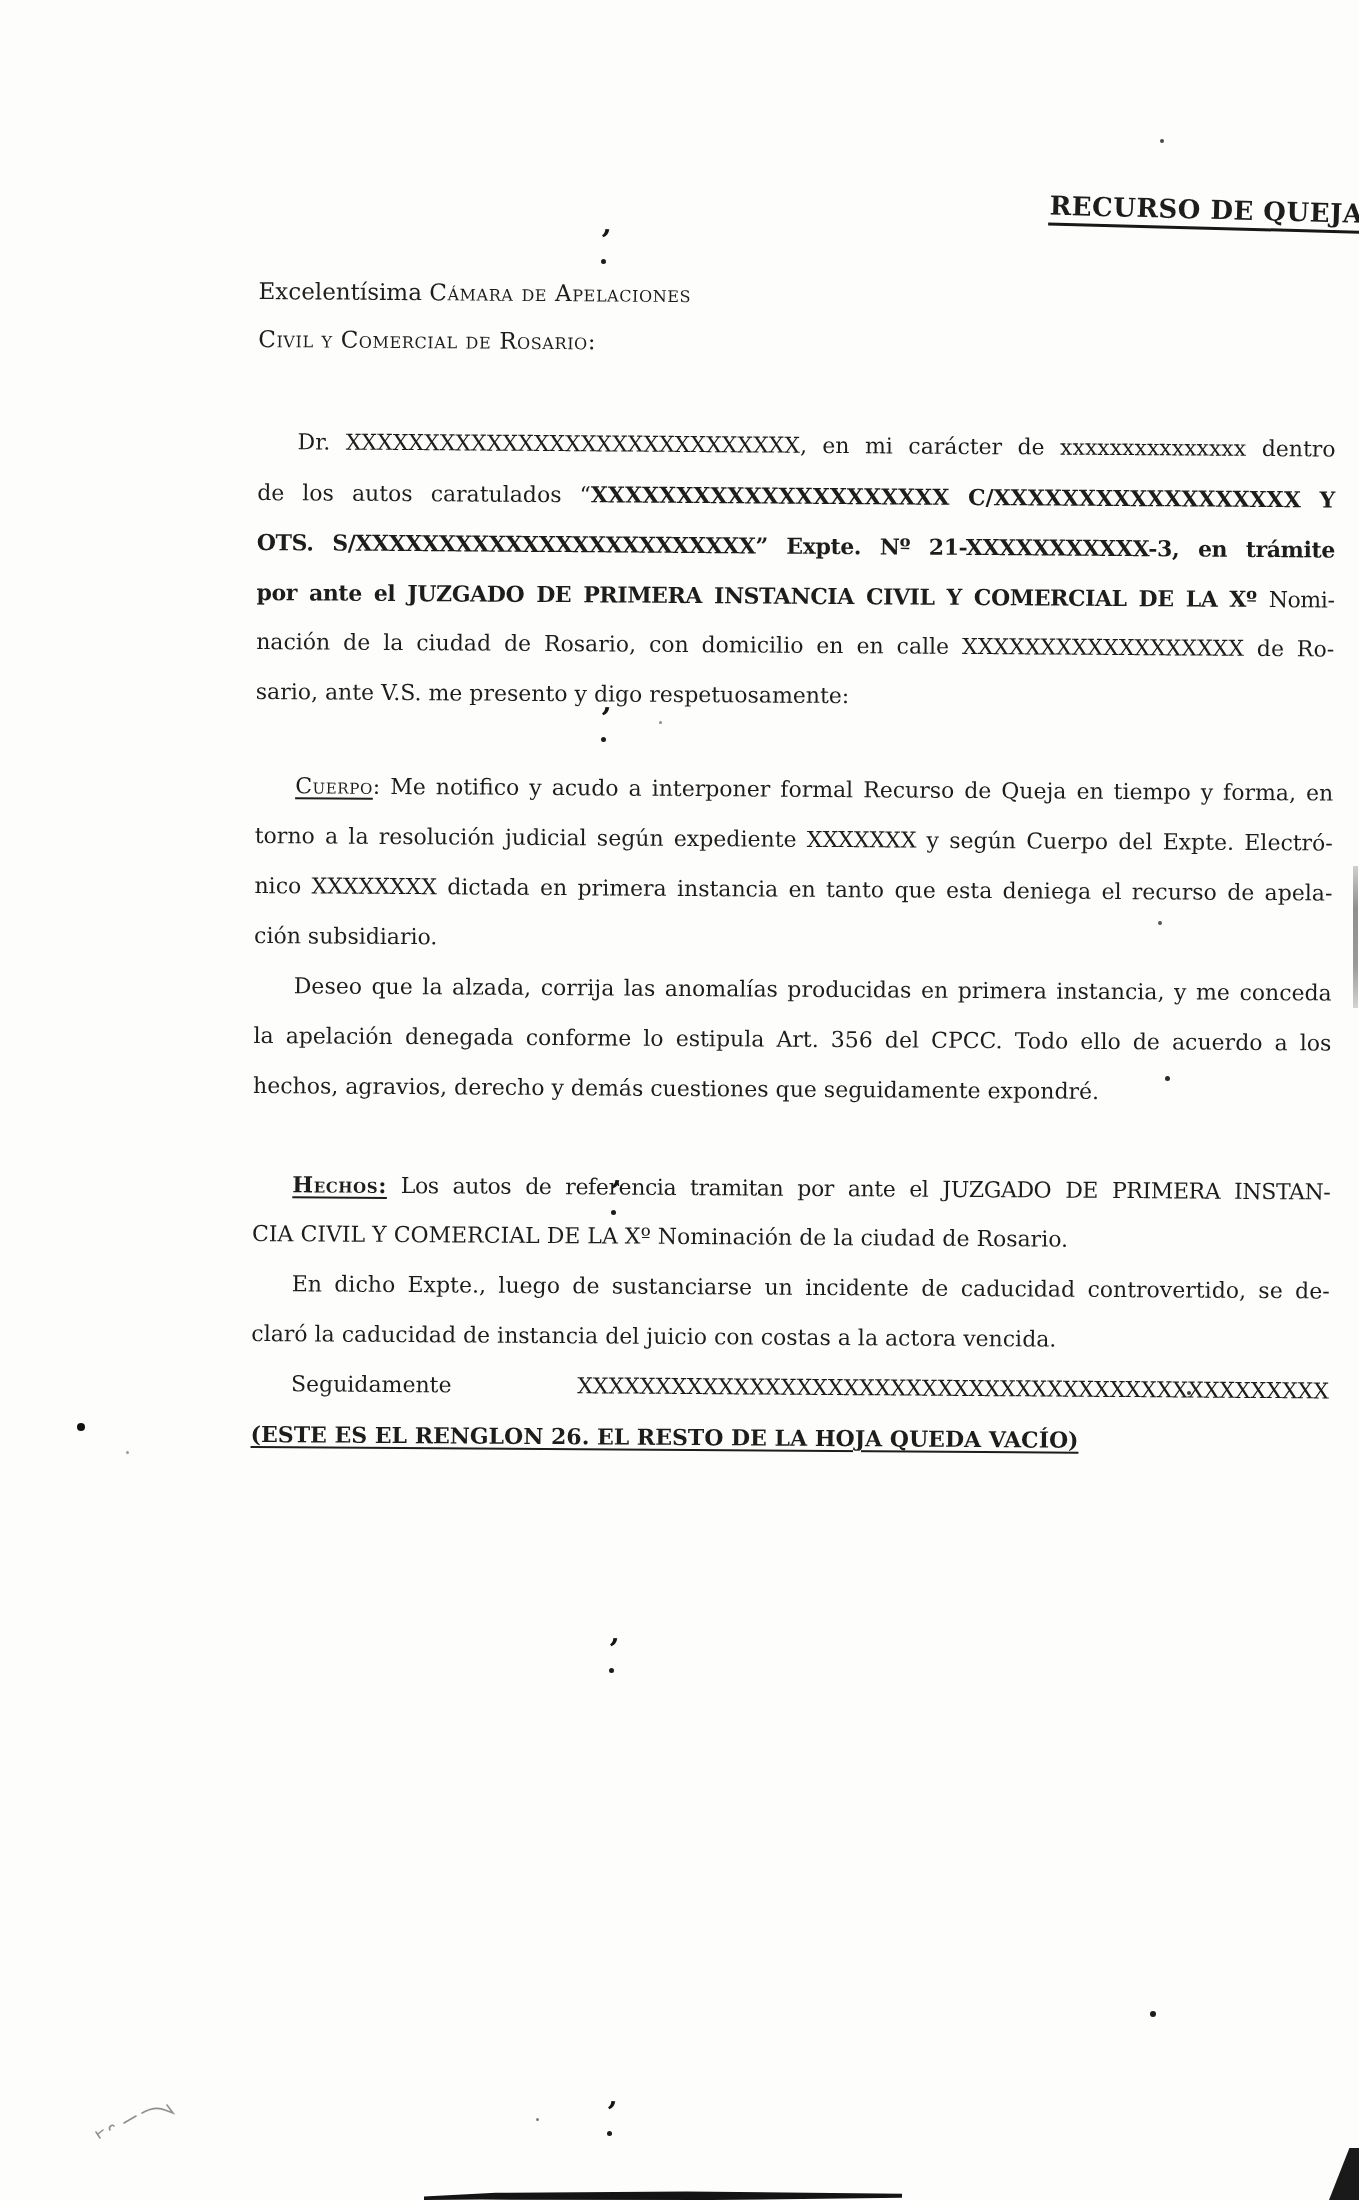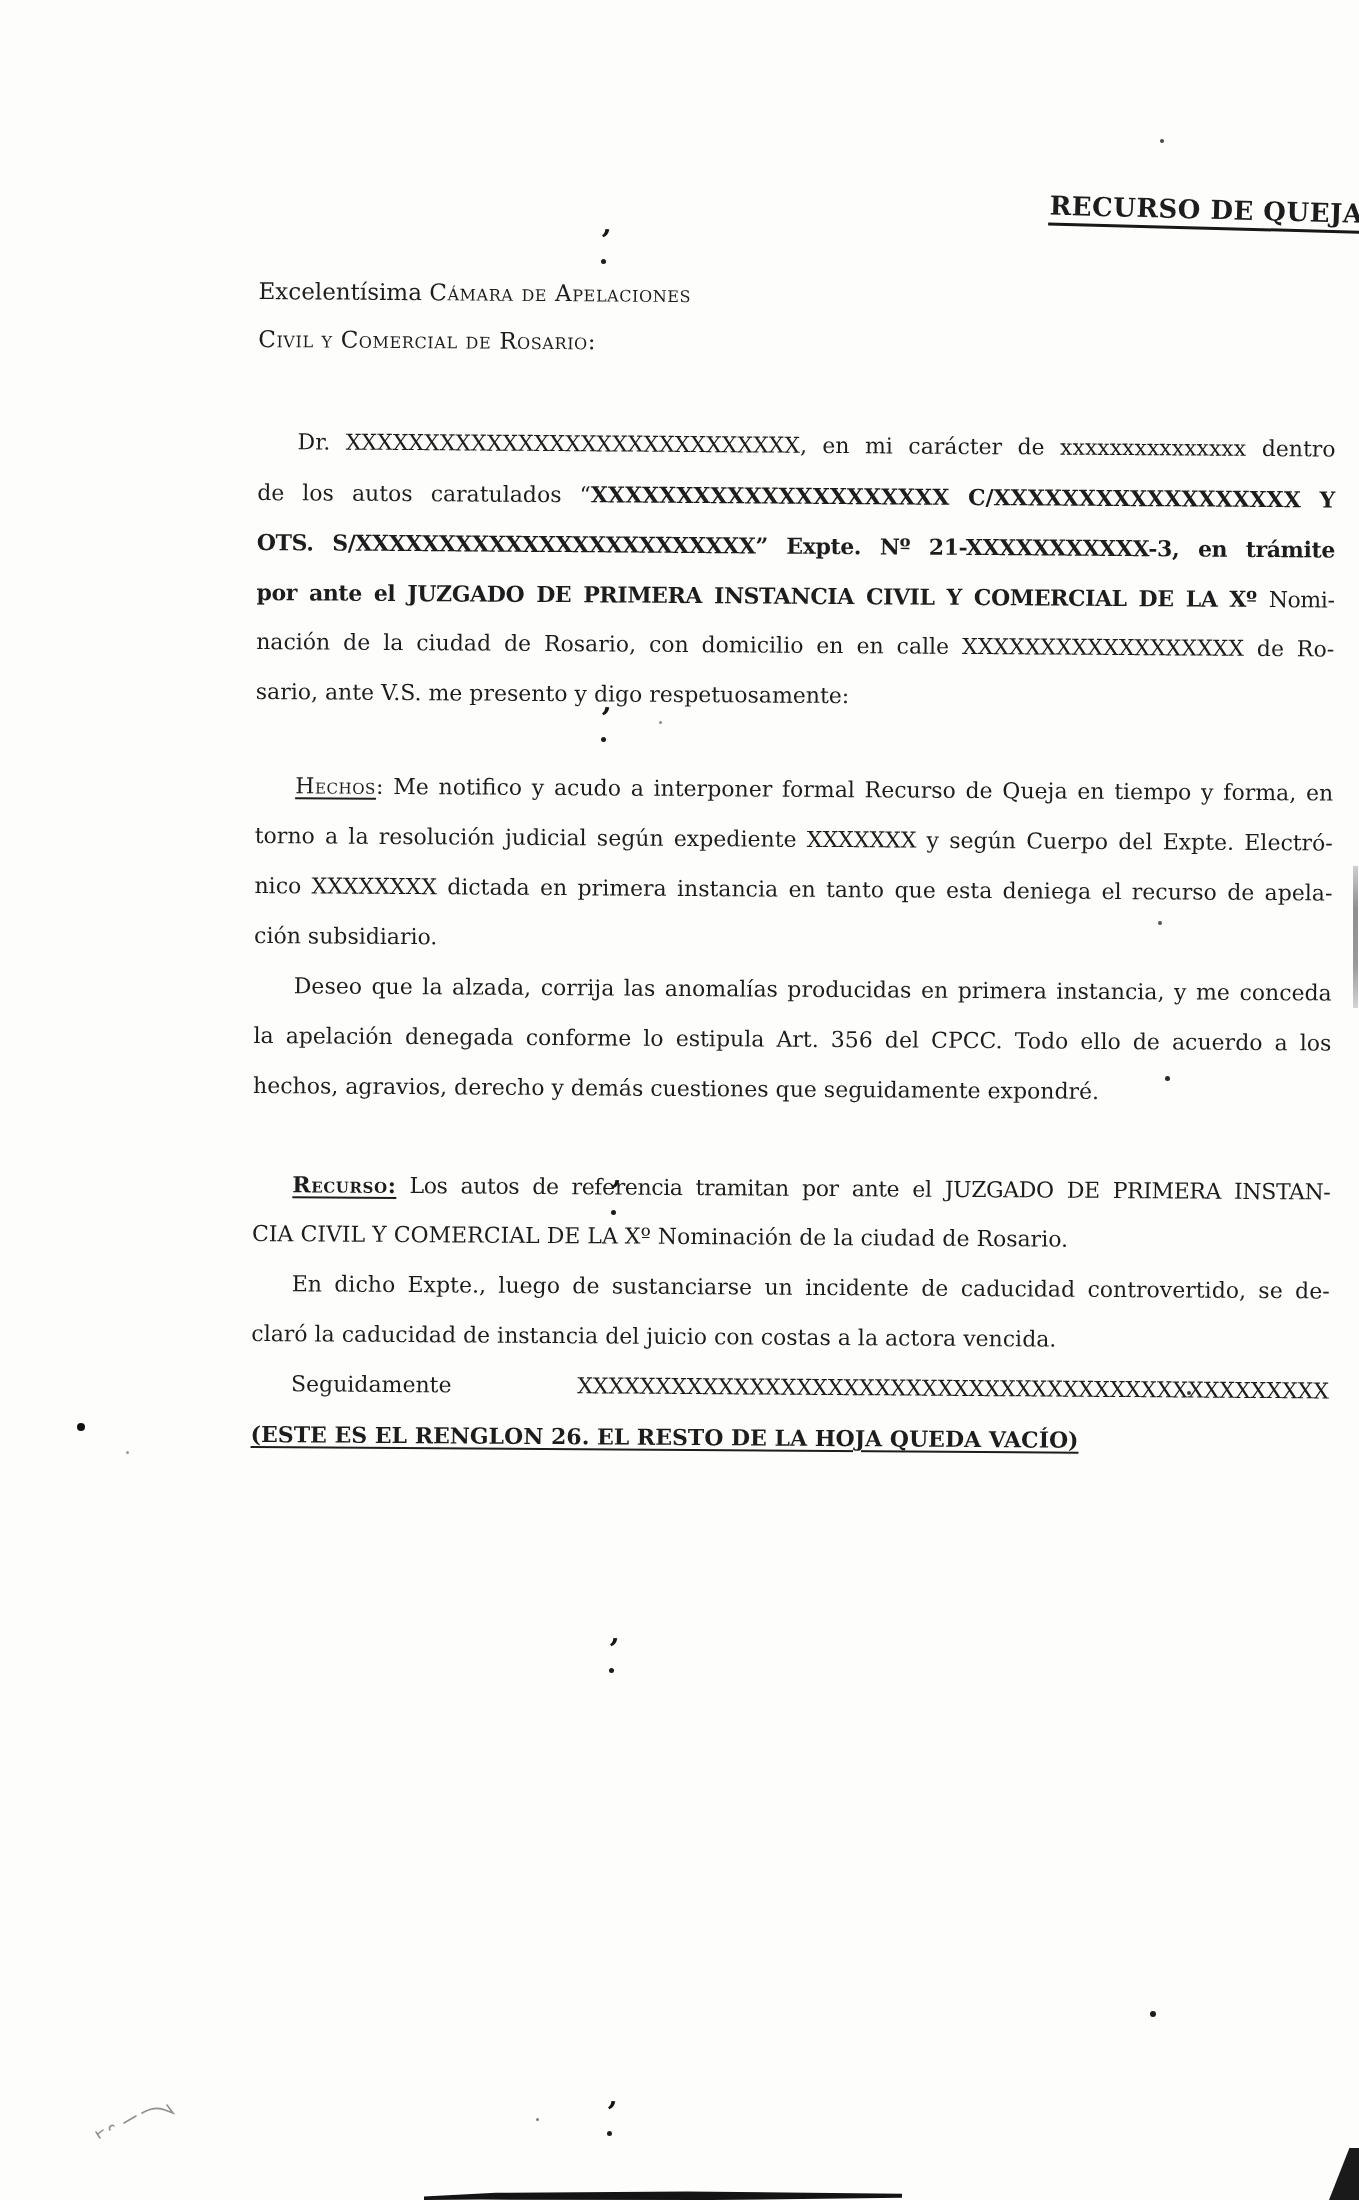--- a/index.html
+++ b/index.html
@@ -59,28 +59,28 @@
     <div class="hdr hdr2">
       <span class="sc">Civil y Comercial de Rosario:</span>
     </div>
     <div class="body" id="body-lines">
         <div class="line j ind"><span class="">Dr. XXXXXXXXXXXXXXXXXXXXXXXXXXXXX, en mi carácter de xxxxxxxxxxxxxxx dentro</span></div>
         <div class="line j"><span class="">de los autos caratulados “</span><span class="b ">XXXXXXXXXXXXXXXXXXXXX C/XXXXXXXXXXXXXXXXXX Y</span></div>
         <div class="line j tight"><span class="b ">OTS. S/XXXXXXXXXXXXXXXXXXXXXXXX” Expte. Nº 21-XXXXXXXXXXX-3, en trámite</span></div>
         <div class="line j tight"><span class="b ">por ante el JUZGADO DE PRIMERA INSTANCIA CIVIL Y COMERCIAL DE LA Xº </span><span class="">Nomi-</span></div>
         <div class="line j"><span class="">nación de la ciudad de Rosario, con domicilio en en calle XXXXXXXXXXXXXXXXXX de Ro-</span></div>
         <div class="line"><span class="">sario, ante V.S. me presento y digo respetuosamente:</span></div>
-        <div class="line j ind" style="margin-top: 44px;"><span class="sc u ">Hechos</span><span class="">: Me notifico y acudo a interponer formal Recurso de Queja en tiempo y forma, en</span></div>
+        <div class="line j ind" style="margin-top: 44px;"><span class="sc u ">Cuerpo</span><span class="">: Me notifico y acudo a interponer formal Recurso de Queja en tiempo y forma, en</span></div>
         <div class="line j"><span class="">torno a la resolución judicial según expediente XXXXXXX y según Cuerpo del Expte. Electró-</span></div>
         <div class="line j"><span class="">nico XXXXXXXX dictada en primera instancia en tanto que esta deniega el recurso de apela-</span></div>
         <div class="line"><span class="">ción subsidiario.</span></div>
         <div class="line j ind"><span class="">Deseo que la alzada, corrija las anomalías producidas en primera instancia, y me conceda</span></div>
         <div class="line j"><span class="">la apelación denegada conforme lo estipula Art. 356 del CPCC. Todo ello de acuerdo a los</span></div>
         <div class="line"><span class="">hechos, agravios, derecho y demás cuestiones que seguidamente expondré.</span></div>
-        <div class="line j ind tight" style="margin-top: 48px;"><span class="b sc u ">Recurso:</span><span class=""> Los autos de referencia tramitan por ante el JUZGADO DE PRIMERA INSTAN-</span></div>
+        <div class="line j ind tight" style="margin-top: 48px;"><span class="b sc u ">Hechos:</span><span class=""> Los autos de referencia tramitan por ante el JUZGADO DE PRIMERA INSTAN-</span></div>
         <div class="line"><span class="">CIA CIVIL Y COMERCIAL DE LA Xº Nominación de la ciudad de Rosario.</span></div>
         <div class="line j ind"><span class="">En dicho Expte., luego de sustanciarse un incidente de caducidad controvertido, se de-</span></div>
         <div class="line"><span class="">claró la caducidad de instancia del juicio con costas a la actora vencida.</span></div>
         <div class="line j ind"><span class="">Seguidamente </span><span class="">XXXXXXXXXXXXXXXXXXXXXXXXXXXXXXXXXXXXXXXXXXXXXXXX</span></div>
         <div class="line"><span class="b u ">(ESTE ES EL RENGLON 26. EL RESTO DE LA HOJA QUEDA VACÍO)</span></div>
       </div>
   </div>
 
   <div id="artifacts">
       <div class="dot" style="left: 1160px; top: 139px; width: 4px; height: 4px; background: rgb(74, 74, 74);"></div>

